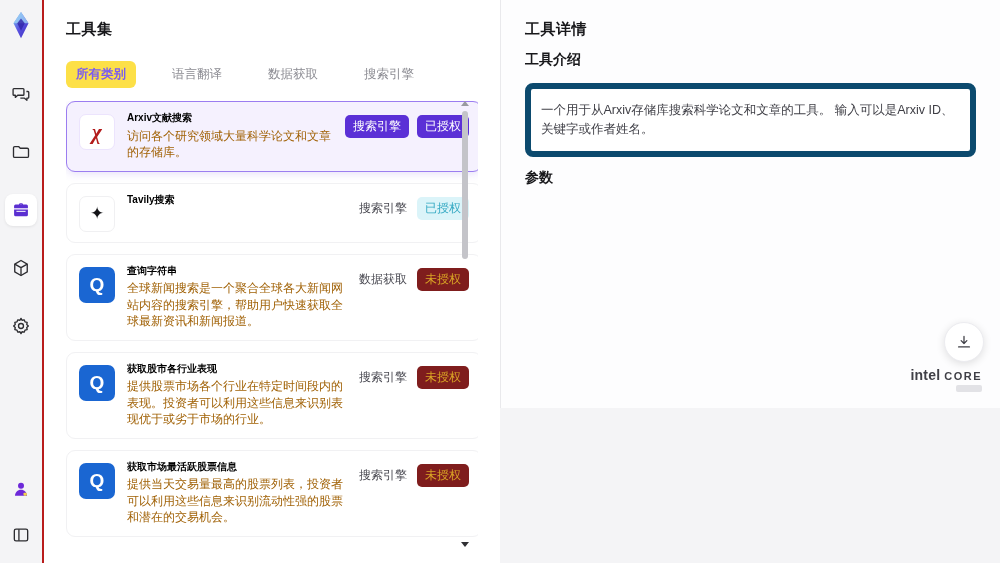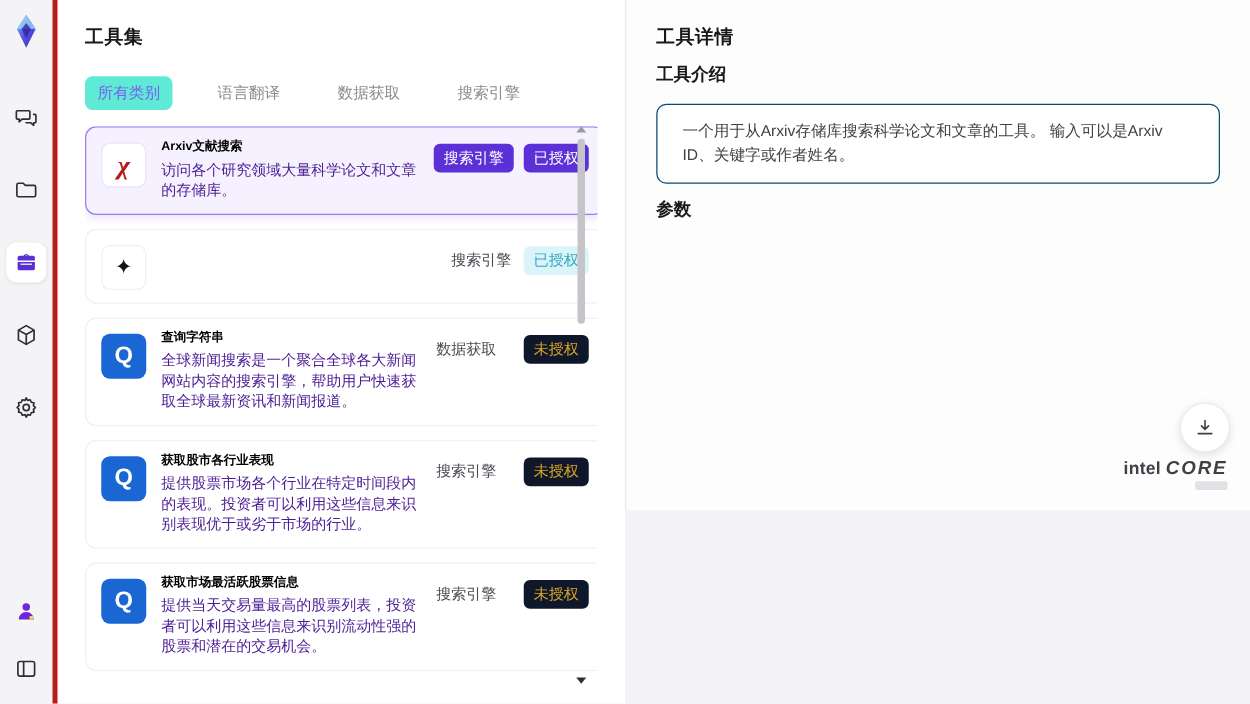--- a/index.html
+++ b/index.html
@@ -24,28 +24,28 @@
     display: flex; align-items: center; justify-content: center;
     color: #2d2d31; cursor: pointer;
   }
   .rail-item svg { width: 20px; height: 20px; }
   .rail-item.active { background: #ffffff; box-shadow: 0 1px 3px rgba(0,0,0,.08); color: #5b2fd1; }
   .rail-bottom { margin-top: auto; display: flex; flex-direction: column; align-items: center; gap: 14px; }
 
   
   .panel-list {
     width: 458px; height: 563px; background: #ffffff; flex-shrink: 0;
-    border-left: 4px solid #b91c1c;
+    border-left: 2px solid #b91c1c;
     padding: 0; position: relative;
   }
   .panel-list-inner { padding: 20px 22px 0 22px; }
   .page-title { font-size: 15px; font-weight: 700; letter-spacing: .5px; }
   .tabs { display: flex; gap: 26px; align-items: center; margin-top: 22px; }
   .tab { font-size: 12.5px; color: #8b8b92; cursor: pointer; padding: 5px 10px; border-radius: 6px; white-space: nowrap; }
-  .tab.active { background: #5eead4; color: #7b5cf0; font-weight: 400; }
+  .tab.active { background: #fde047; color: #7b5cf0; font-weight: 700; }
 
   .cards { margin-top: 13px; position: relative; height: 452px; overflow: hidden; }
   .card {
     display: flex; gap: 12px; align-items: flex-start;
     background: #ffffff; border: 1px solid #f1f1f3; border-radius: 9px;
     padding: 10px 12px; margin-bottom: 11px; width: 416px; cursor: pointer;
   }
   .card.selected {
     background: #f5f1fe; border: 1.5px solid #9b7df0;
     box-shadow: 0 2px 8px rgba(120, 90, 230, .18);
@@ -55,64 +55,64 @@
     display: flex; align-items: center; justify-content: center;
     font-weight: 700; margin-top: 2px;
   }
   .card-icon.white-bg { background: #ffffff; border: 1px solid #f0f0f2; }
   .card.selected .card-icon.white-bg { border-color: #ece4fd; }
   .card-icon.blue-bg { background: #1a66d2; color: #ffffff; font-size: 19px; }
   .icon-arxiv { color: #b31b1b; font-size: 21px; font-style: italic; font-family: "Liberation Serif", serif; }
   .icon-tavily { color: #141417; font-size: 17px; }
   .card-body { flex: 1; min-width: 0; }
   .card-title { font-size: 10px; font-weight: 700; color: #000000; line-height: 1.25; }
-  .card-desc { font-size: 12px; color: #4c1d95; line-height: 1.38; margin-top: 3px; }
+  .card-desc { font-size: 12px; color: #a16207; line-height: 1.38; margin-top: 3px; }
   .card-badges { display: flex; gap: 8px; align-items: center; flex-shrink: 0; margin-top: 3px; }
   .badge { font-size: 12px; border-radius: 5px; padding: 3px 8px; white-space: nowrap; }
   .badge.solid { background: #5b30d6; color: #ffffff; }
   .badge.cat-plain { background: transparent; color: #4b4b53; padding: 3px 2px; }
   .badge.auth-ok { background: #dbf4f9; color: #35a9c3; }
-  .badge.auth-no { background: #0f172a; color: #d9a425; margin-left: 12px; }
+  .badge.auth-no { background: #7f1d1d; color: #d9a425; }
 
   
   .scrollbar { position: absolute; top: 0; right: 9px; width: 8px; height: 452px; }
   .scroll-thumb { position: absolute; top: 10px; left: 1px; width: 6px; height: 148px; background: #c4c4c9; border-radius: 3px; }
   .scroll-arrow { position: absolute; left: 0; width: 0; height: 0; border-left: 4px solid transparent; border-right: 4px solid transparent; }
   .scroll-arrow.up { top: 0; border-bottom: 5px solid #9a9aa0; }
   .scroll-arrow.down { bottom: 6px; border-top: 5px solid #303034; }
 
   
   .panel-detail {
     flex: 1; height: 408px; background: #fdfdfe;
     border-left: 1px solid #e9e9ec; padding: 20px 24px; position: relative;
   }
   .section-heading { font-size: 14px; font-weight: 700; margin-top: 12px; }
   .detail-box {
-    margin-top: 14px; background: #ffffff; border: 1px solid #0c4a6e;
-    border-radius: 8px; padding: 12px 20px; font-size: 12.5px; color: #3f3f46;
+    margin-top: 14px; background: #ffffff; border: 6px solid #0c4a6e;
+    border-radius: 8px; padding: 12px 10px; font-size: 12.5px; color: #3f3f46;
     line-height: 1.5;
   }
   .param-line { display: flex; align-items: baseline; gap: 7px; }
   .param-name { font-size: 13px; font-weight: 700; color: #1f1f24; }
   .param-type { font-size: 11.5px; color: #9ca0a8; }
   .param-required { font-size: 11.5px; color: #e5484d; }
   .param-desc { margin-top: 8px; font-size: 12.5px; color: #55555e; }
 
   
   .download-fab {
     position: absolute; right: 16px; bottom: 46px;
     width: 40px; height: 40px; border-radius: 50%;
     background: #ffffff; border: 1px solid #ececf0;
     box-shadow: 0 2px 8px rgba(0,0,0,.12);
     display: flex; align-items: center; justify-content: center; cursor: pointer;
   }
   .brand { position: absolute; right: 18px; bottom: 16px; text-align: center; color: #3f3f46; }
   .brand-line { display: flex; align-items: baseline; gap: 4px; }
   .brand-intel { font-size: 14px; font-weight: 700; letter-spacing: .2px; }
-  .brand-core { font-size: 15px; font-weight: 600; letter-spacing: 1.5px; font-style: italic; }
+  .brand-core { font-size: 11px; font-weight: 600; letter-spacing: 1.5px; }
   .brand-sub { margin-top: 2px; margin-left: auto; width: 26px; height: 7px; background: #e2e2e6; border-radius: 2px; }
 </style>
 </head>
 <body>
 
 <div class="rail">
   <svg class="rail-logo" viewBox="0 0 32 32">
     <defs>
       <linearGradient id="lg1" x1="0" y1="0" x2="1" y2="1">
         <stop offset="0" stop-color="#7ec8f2"></stop>
@@ -200,20 +200,21 @@
           <span class="badge solid">搜索引擎</span>
           <span class="badge solid">已授权</span>
         </div>
       </div>
 
       <div class="card">
         <div class="card-icon white-bg">
           <span class="icon-tavily">✦</span>
         </div>
         <div class="card-body">
+          <div class="card-title">Tavily搜索</div>
         </div>
         <div class="card-badges">
           <span class="badge cat-plain">搜索引擎</span>
           <span class="badge auth-ok">已授权</span>
         </div>
       </div>
 
       <div class="card">
         <div class="card-icon blue-bg">
           <span>Q</span>

